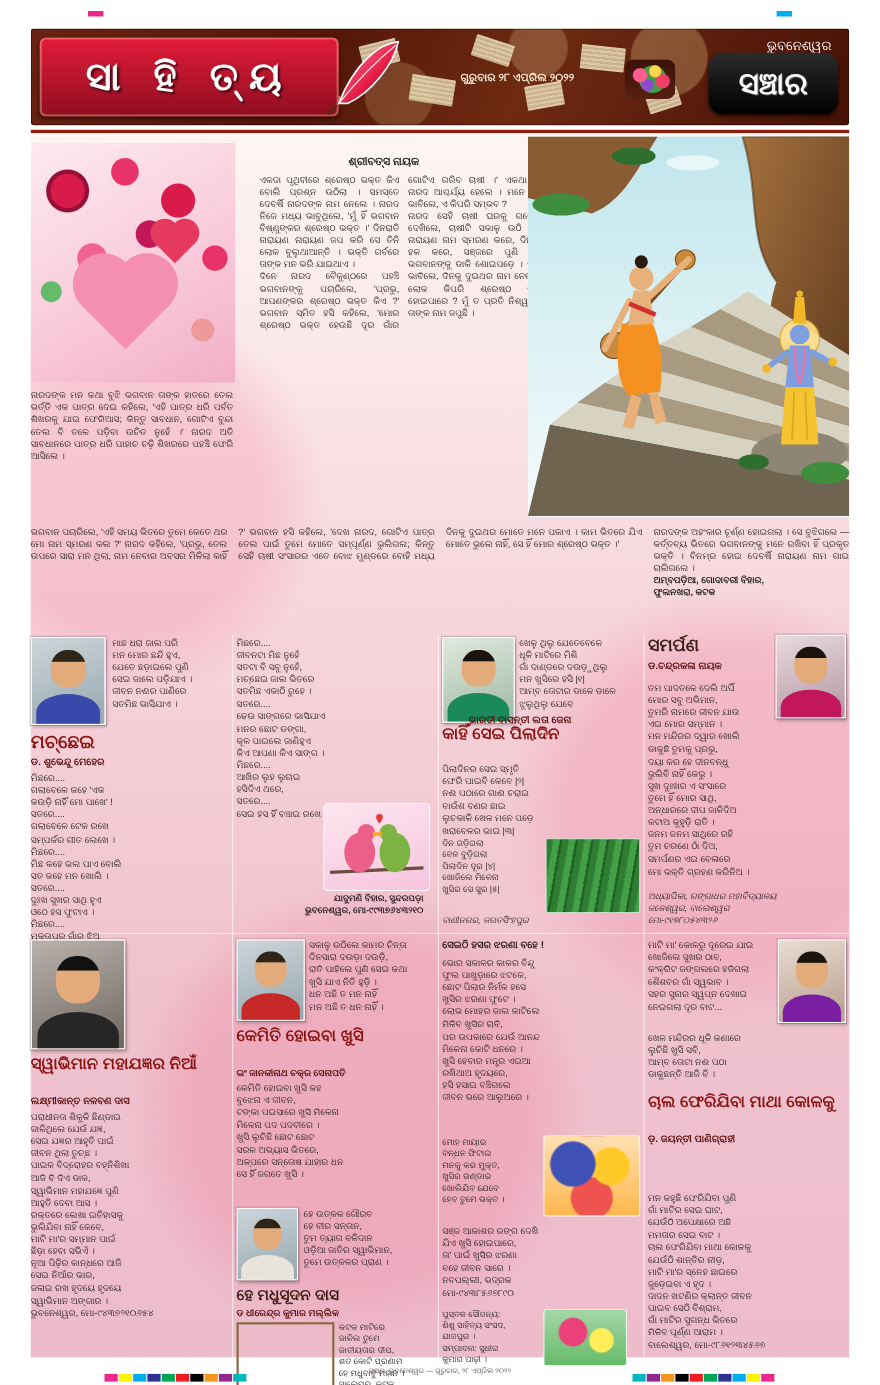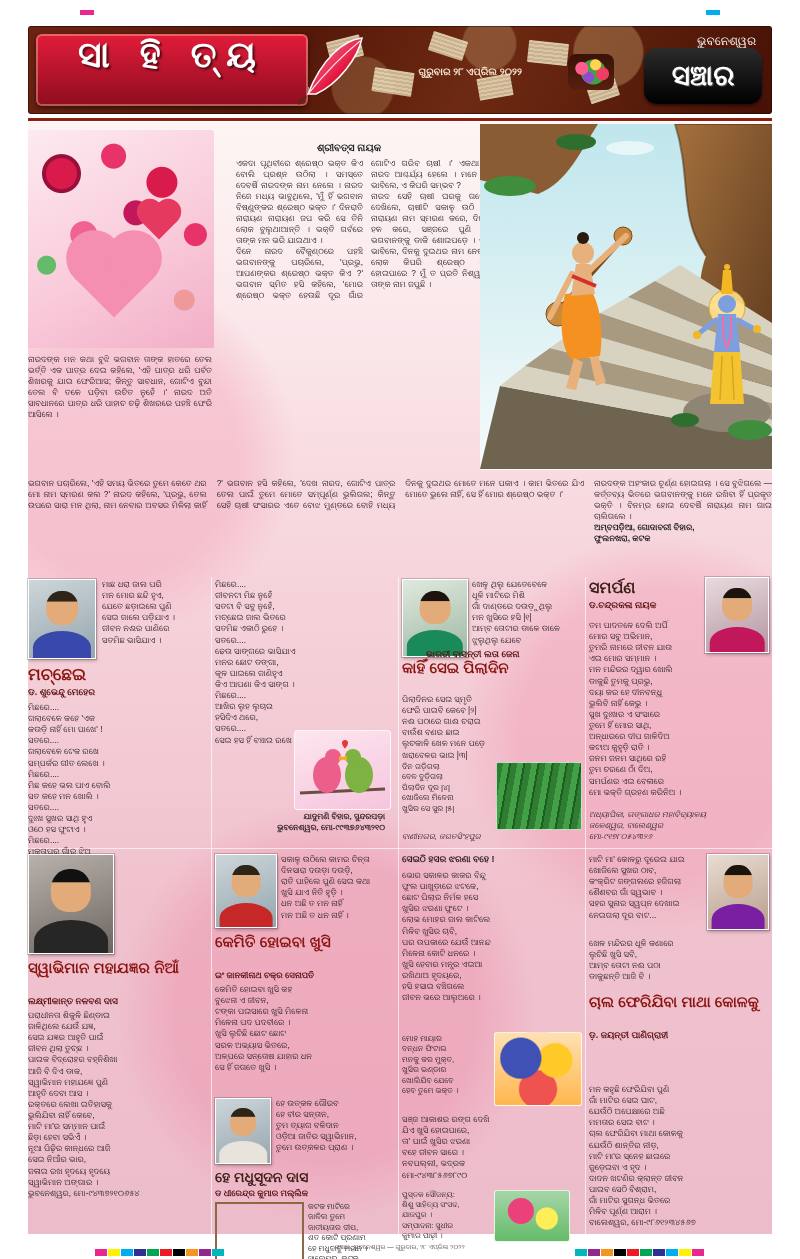--- a/index.html
+++ b/index.html
@@ -12,21 +12,21 @@
     background:
       radial-gradient(circle at 78% 30%, rgba(214,178,120,.35) 0 34px, transparent 36px),
       radial-gradient(circle at 45% 70%, rgba(190,150,100,.30) 0 30px, transparent 32px),
       radial-gradient(circle at 62% 20%, rgba(230,200,150,.25) 0 26px, transparent 28px),
       linear-gradient(115deg,#6b2313 0%,#541708 35%,#6e2a12 60%,#471106 100%);
     box-shadow:inset 0 0 0 1px rgba(0,0,0,.4);}
   .book{position:absolute;border-radius:1px;opacity:.85;
     background:repeating-linear-gradient(180deg,#efe3c2 0 2px,#d9c9a2 2px 4px);}
   .titlebox{position:absolute;left:8px;top:8px;width:272px;height:72px;border-radius:6px;
     background:linear-gradient(#e21c3a,#8f0d20);box-shadow:0 2px 4px rgba(0,0,0,.5),inset 0 0 0 2px rgba(255,230,180,.35);
-    display:flex;justify-content:center;}
+    display:flex;align-items:center;justify-content:center;}
   .titlebox .t{color:#fff;font-size:36px;font-weight:bold;letter-spacing:10px;
     text-shadow:2px 2px 2px rgba(0,0,0,.6);}
   .quill{position:absolute;left:268px;top:6px;}
   .ed-date{position:absolute;right:250px;top:40px;color:#f6e7d2;font-size:10px;font-weight:bold;}
   .bouquet{position:absolute;right:158px;top:28px;width:46px;height:36px;border-radius:8px;
     background:
       radial-gradient(circle at 30% 40%, #ff5d8f 0 6px, transparent 7px),
       radial-gradient(circle at 60% 30%, #ffd54f 0 5px, transparent 6px),
       radial-gradient(circle at 75% 55%, #ef3e63 0 6px, transparent 7px),
       radial-gradient(circle at 45% 65%, #8e4bd0 0 5px, transparent 6px),

